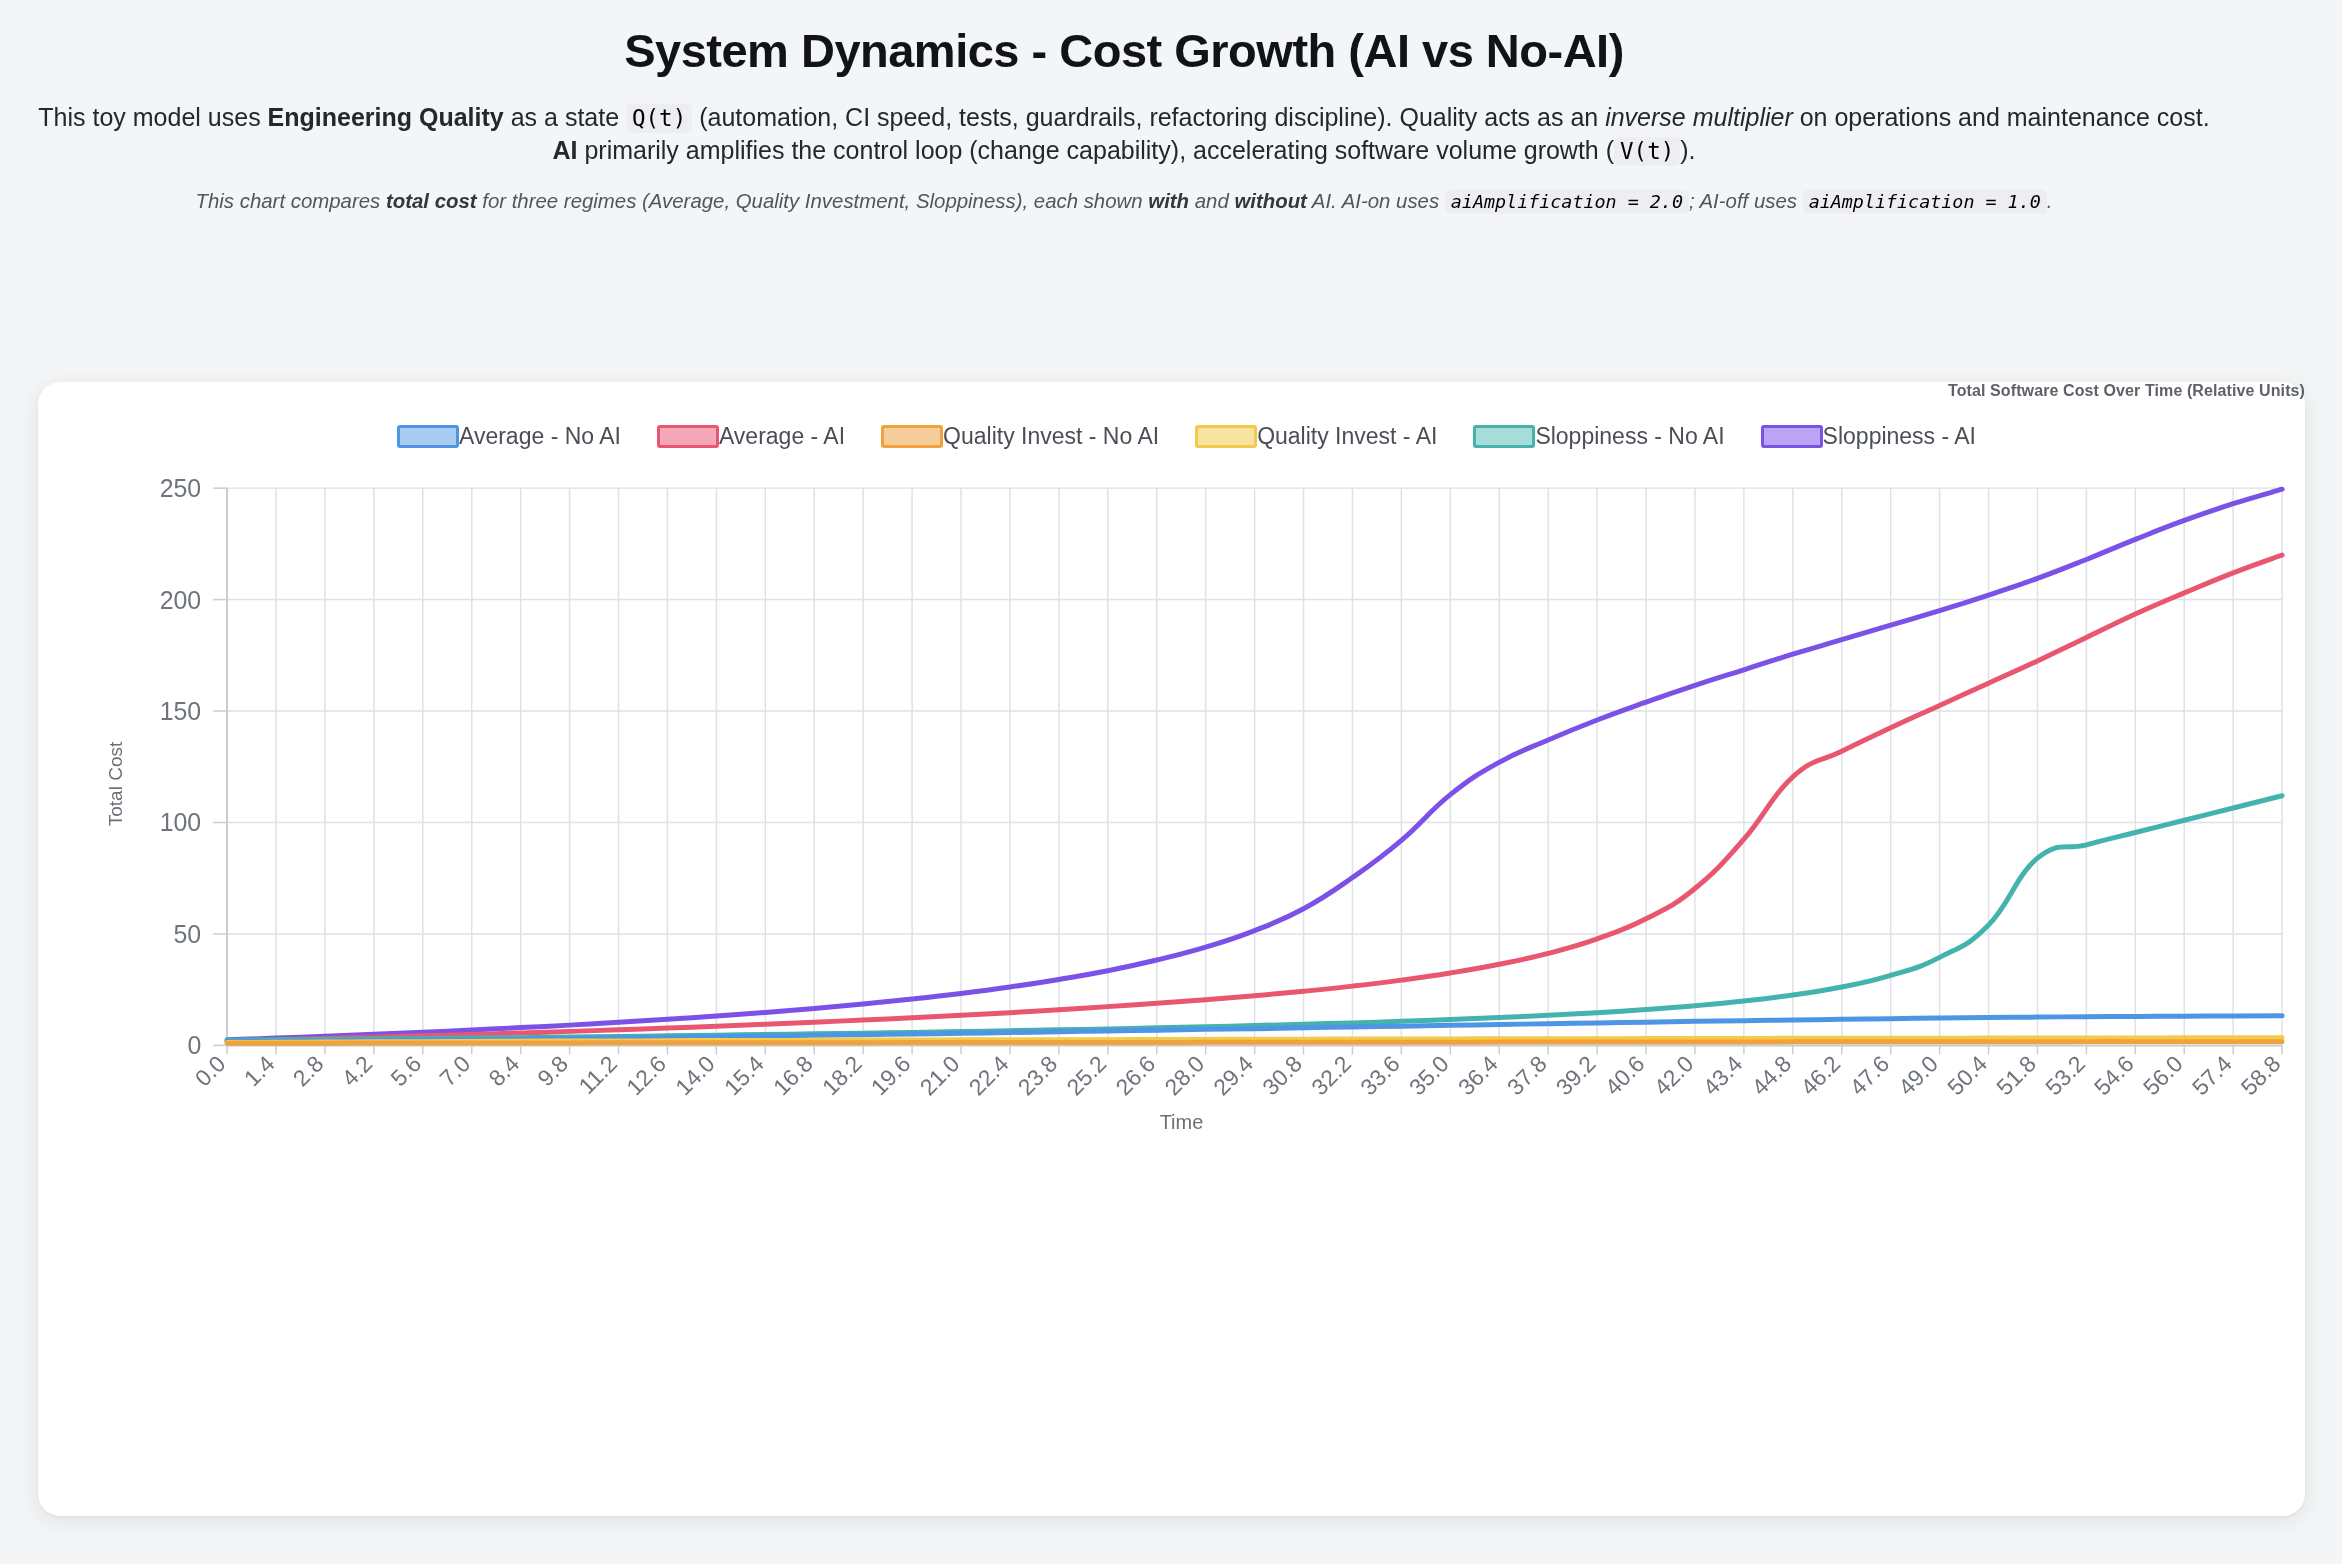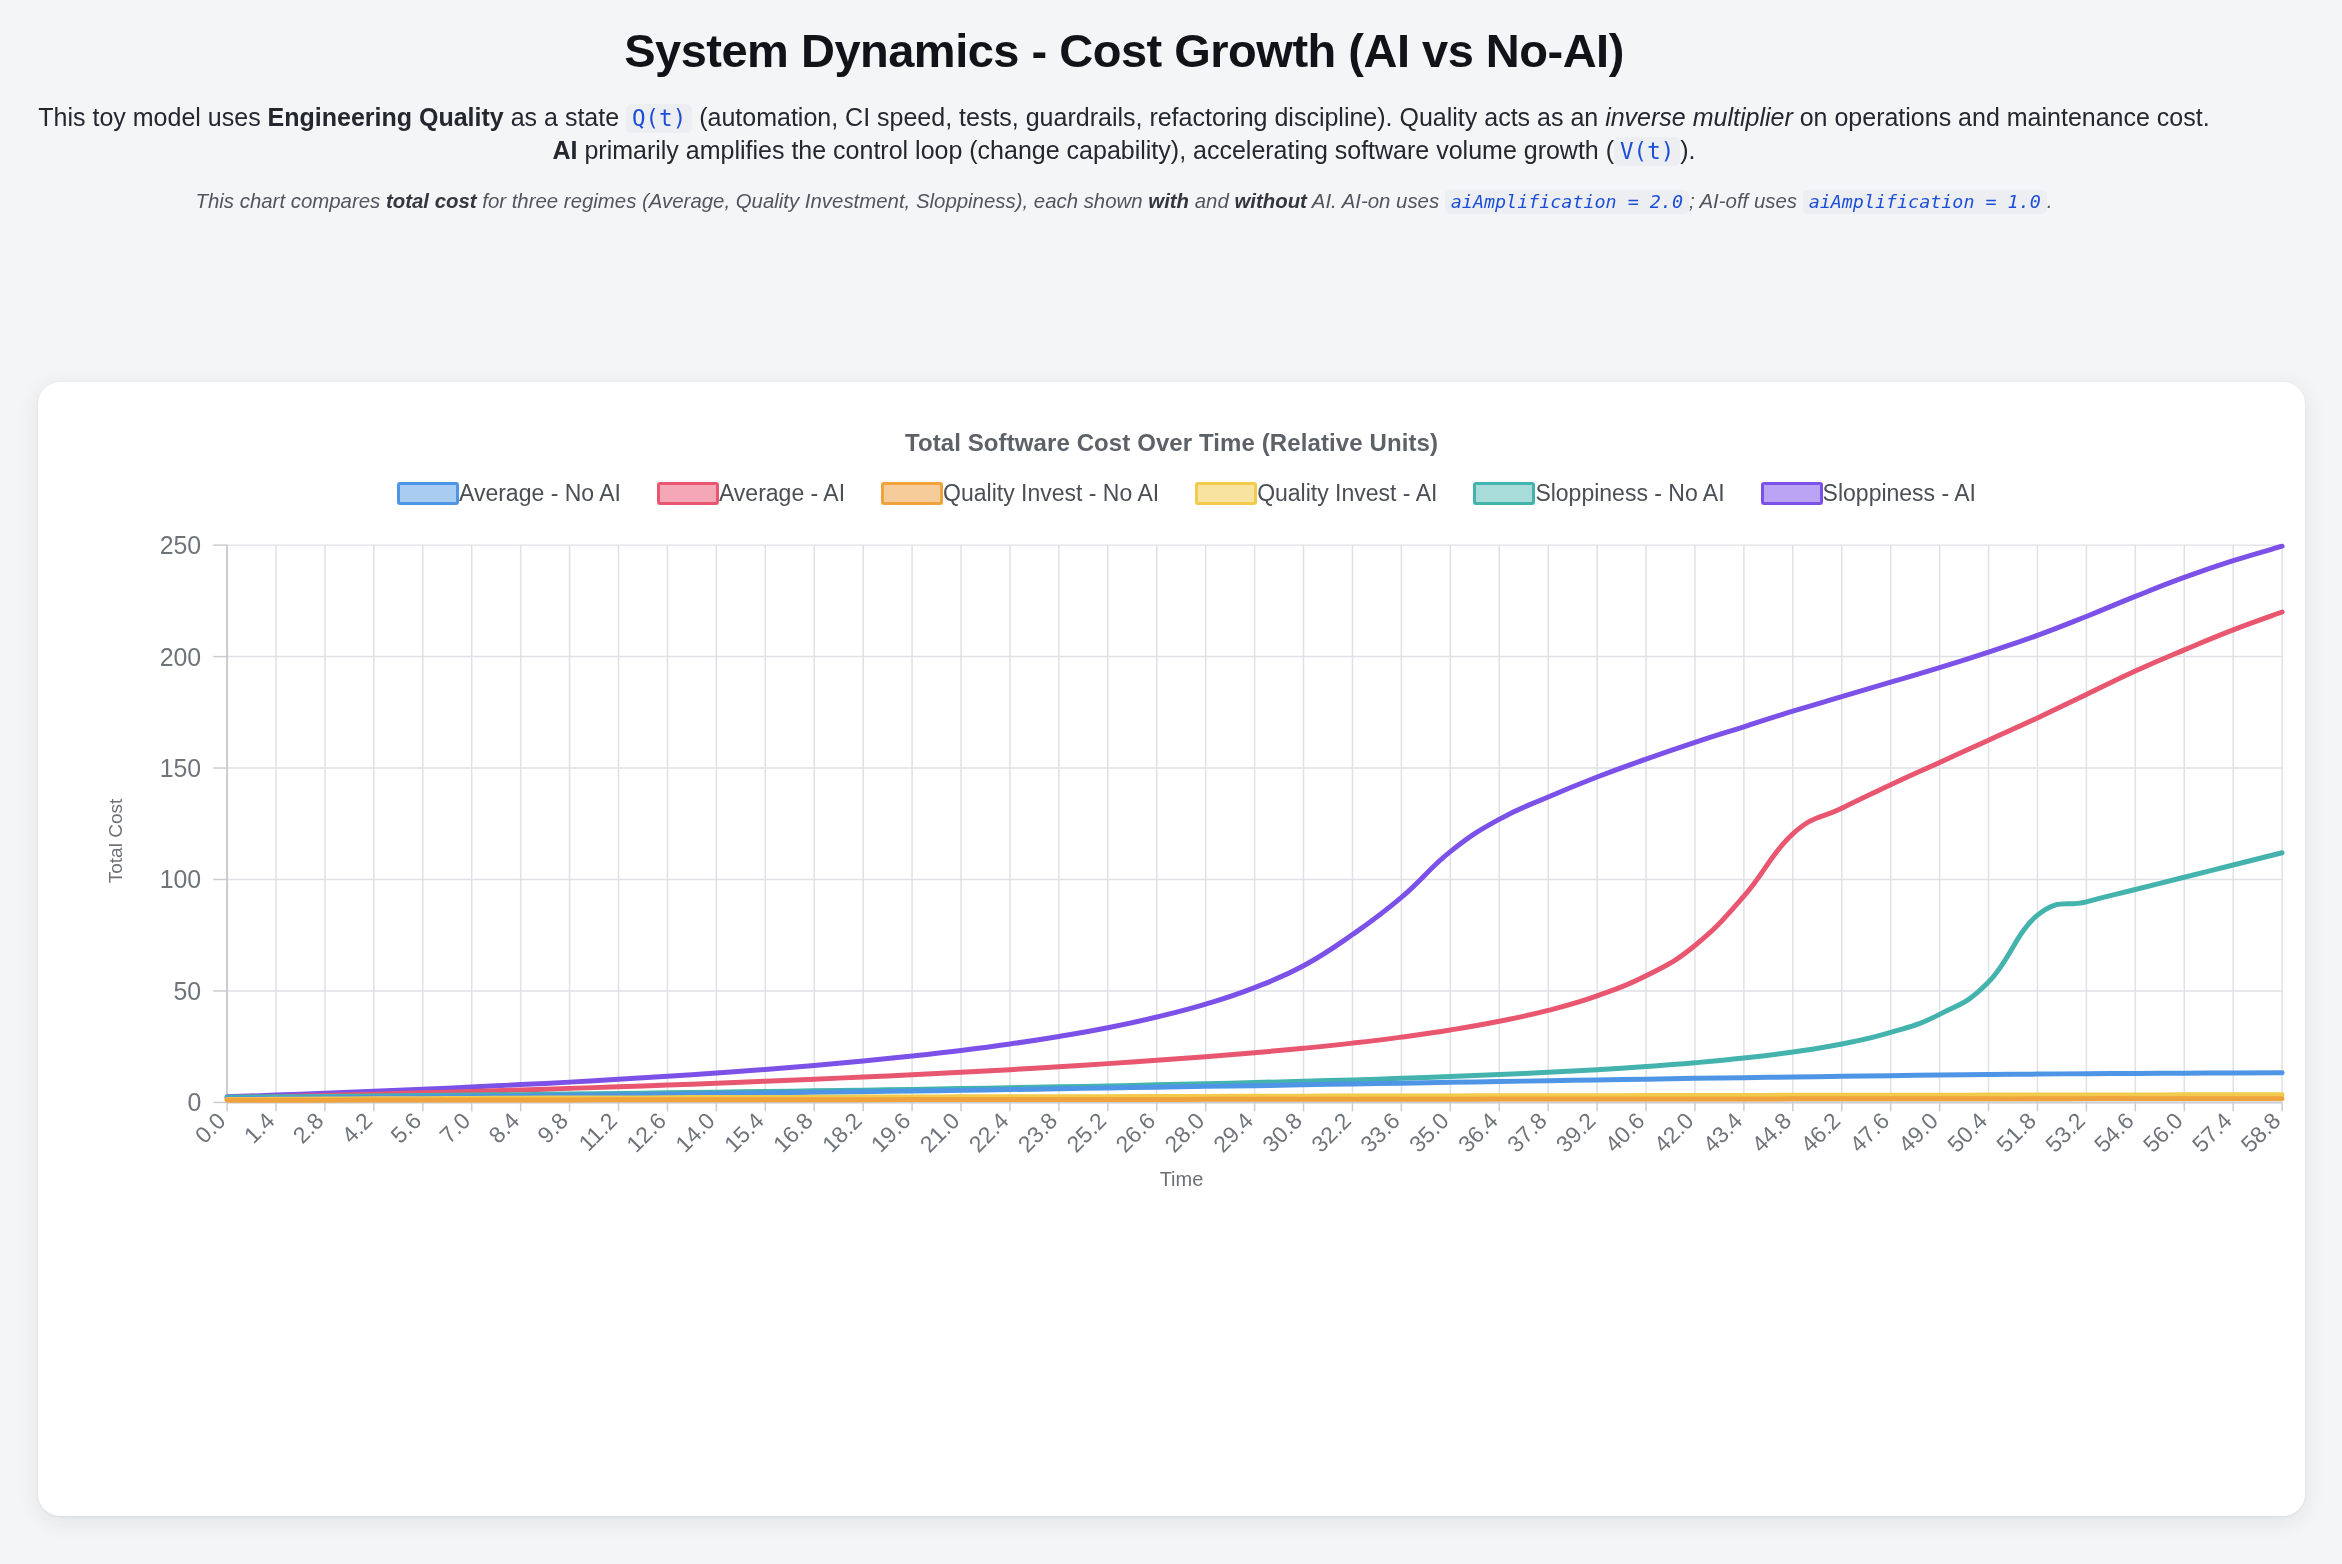--- a/index.html
+++ b/index.html
@@ -45,41 +45,40 @@
     color: #50555e;
     font-style: italic;
   }
   .note b { font-weight: bold; color: #33383f; }
 
   code, .mono {
     font-family: "DejaVu Sans Mono", monospace;
     background: #eceef2;
     border-radius: 5px;
     padding: 1px 6px 2px 6px;
-    color: #1d4ed8;
+    color: #000000;
     font-size: 0.90em;
   }
 
   .card {
     position: absolute;
     left: 38px;
     top: 382px;
     width: 2267px;
     height: 1134px;
     background: #ffffff;
     border-radius: 22px;
     box-shadow: 0 5px 22px rgba(24,28,38,0.09), 0 1px 3px rgba(24,28,38,0.05);
   }
 
   .chart-title {
-    text-align: center;
-    font-size: 24px;
+    text-align: right;
+    font-size: 16px;
     font-weight: bold;
     color: #5d6168;
-    padding-top: 47px;
     letter-spacing: 0.1px;
   }
 
   .legend {
     display: flex;
     justify-content: center;
     align-items: center;
     gap: 36px;
     margin-top: 23px;
     padding-left: 30px;

